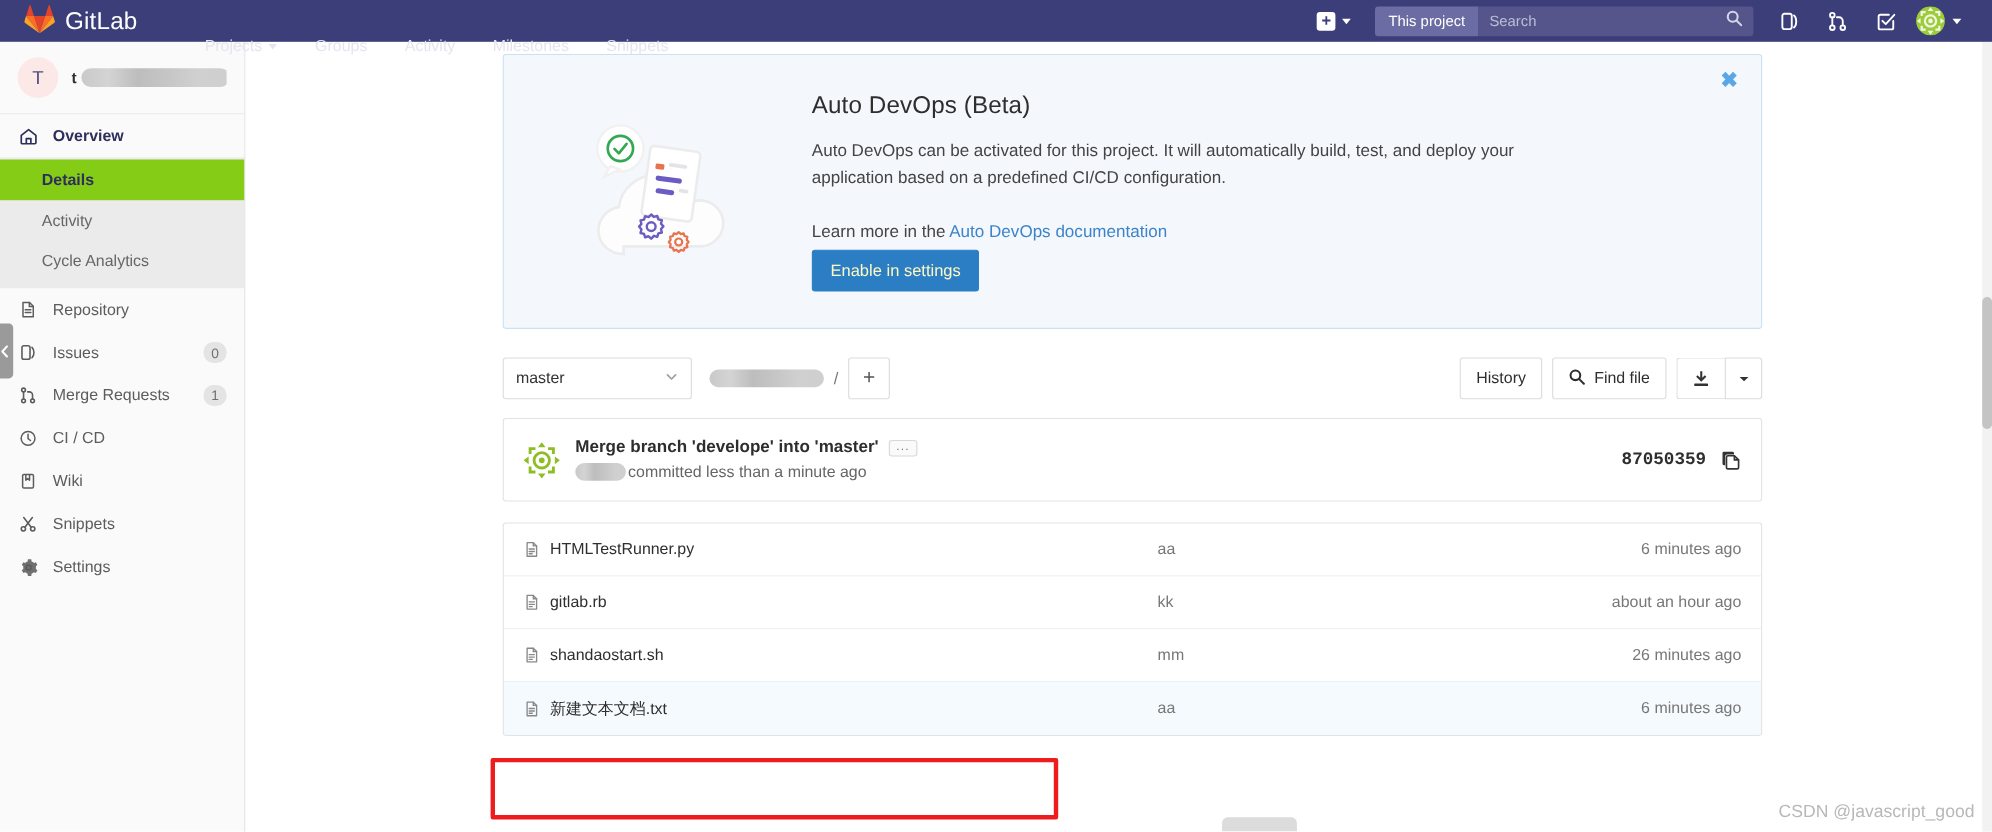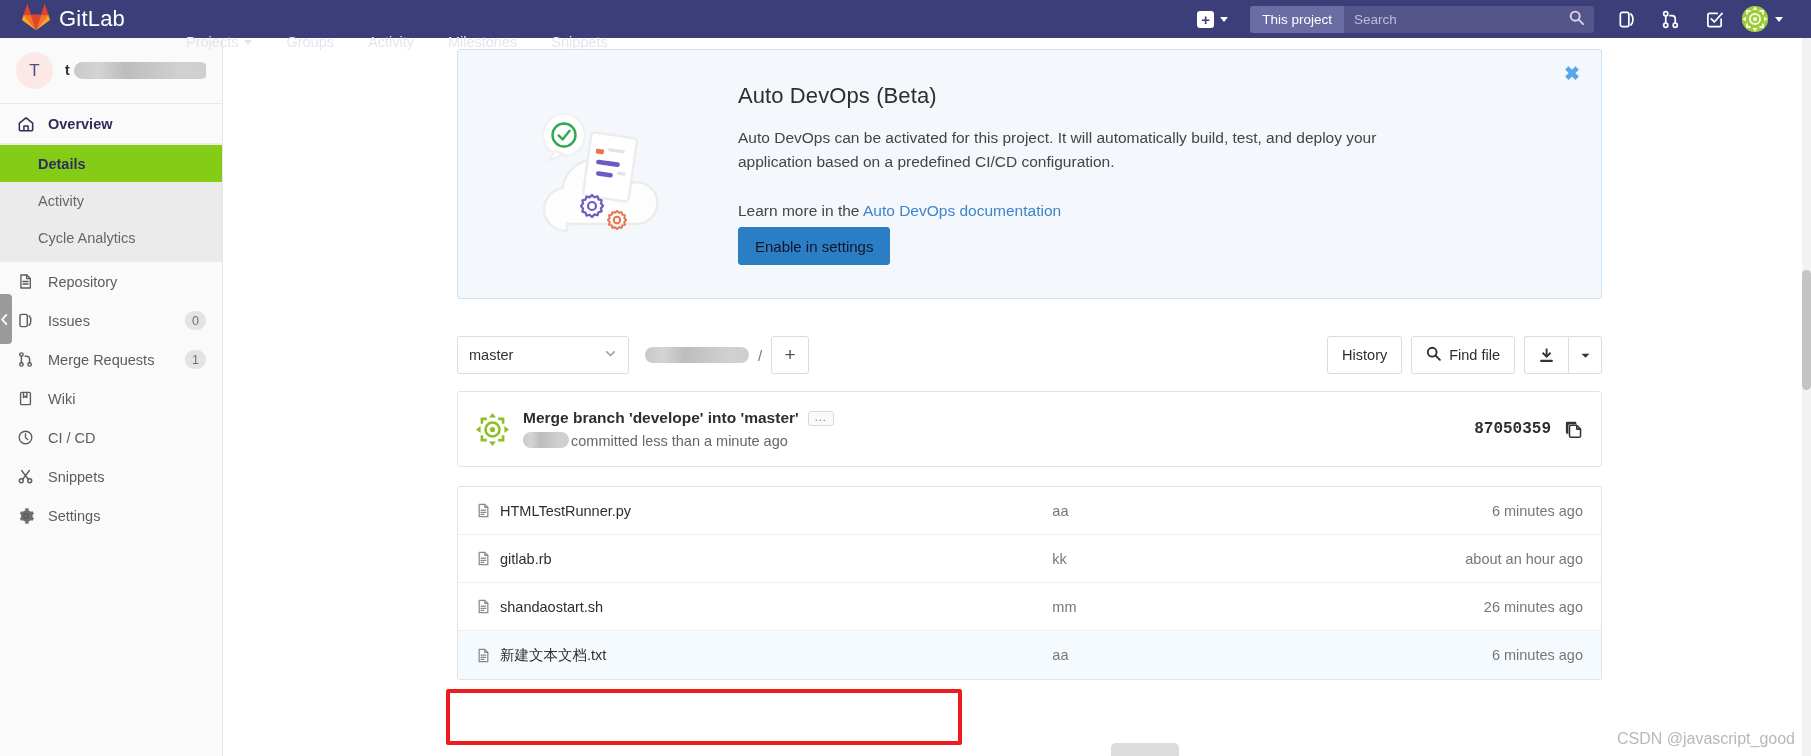--- a/index.html
+++ b/index.html
@@ -170,30 +170,30 @@
     margin-bottom: 17px; letter-spacing: .1px;
   }
   .banner-desc {
     font-size: 15.5px; color: #444; line-height: 1.58;
     max-width: 665px; margin-bottom: 28px;
   }
   .banner-learn { font-size: 15.5px; color: #444; margin-bottom: 7px; }
   .banner-learn a { color: #3c84c9; text-decoration: none; cursor: pointer; }
   .btn-primary {
     display: inline-flex; align-items: center; justify-content: center;
-    background: #2c7ec4; color: #0f172a; border: 1px solid #2c7ec4;
+    background: #2c7ec4; color: #fef9c3; border: 1px solid #2c7ec4;
     font-size: 15px; height: 38px; padding: 0 16px;
     border-radius: 3px; cursor: pointer;
     font-family: "Liberation Sans", sans-serif;
   }
 
   
   .repo-bar {
     display: flex; align-items: flex-end;
-    margin-top: 37px; height: 38px;
+    margin-top: 26px; height: 38px;
   }
   .branch-select {
     width: 172px; height: 38px; border: 1px solid #dcdcdc;
     border-radius: 3px; background: #fff;
     display: flex; align-items: center; padding: 0 11px;
     font-size: 14.5px; color: #333; cursor: pointer;
   }
   .branch-select .caret-g {
     margin-left: auto; color: #a0a0a0;
   }
@@ -459,35 +459,35 @@
           <path d="M5.2 6.2v7.6M14.8 13.8V9.6c0-2-1.5-3.4-3.4-3.4H9.6" stroke-linecap="round"></path>
         </svg>
       </span>
       <span>Merge Requests</span>
       <span class="sb-badge">1</span>
     </div>
 
     <div class="sb-item">
       <span class="sb-ico">
         <svg width="17" height="17" viewBox="0 0 20 20" fill="none" stroke="currentColor" stroke-width="1.6">
-          <rect x="4.2" y="2.8" width="11.6" height="14.4" rx="1.4"></rect>
-          <path d="M11.6 2.8v6l-2-1.6-2 1.6v-6" stroke-linejoin="round"></path>
-        </svg>
-      </span>
-      <span>Wiki</span>
+          <circle cx="10" cy="10" r="7.4"></circle>
+          <path d="M10 5.6v4.7l2.6 2" stroke-linecap="round"></path>
+        </svg>
+      </span>
+      <span>CI / CD</span>
     </div>
 
     <div class="sb-item">
       <span class="sb-ico">
         <svg width="17" height="17" viewBox="0 0 20 20" fill="none" stroke="currentColor" stroke-width="1.6">
-          <circle cx="10" cy="10" r="7.4"></circle>
-          <path d="M10 5.6v4.7l2.6 2" stroke-linecap="round"></path>
-        </svg>
-      </span>
-      <span>CI / CD</span>
+          <rect x="4.2" y="2.8" width="11.6" height="14.4" rx="1.4"></rect>
+          <path d="M11.6 2.8v6l-2-1.6-2 1.6v-6" stroke-linejoin="round"></path>
+        </svg>
+      </span>
+      <span>Wiki</span>
     </div>
 
     <div class="sb-item">
       <span class="sb-ico">
         <svg width="17" height="17" viewBox="0 0 20 20" fill="none" stroke="currentColor" stroke-width="1.7">
           <circle cx="5" cy="15" r="2.3"></circle>
             <circle cx="15" cy="15" r="2.3"></circle>
           <path d="M6.6 13.2 14.6 3M13.4 13.2 5.4 3" stroke-linecap="round"></path>
         </svg>
       </span>

